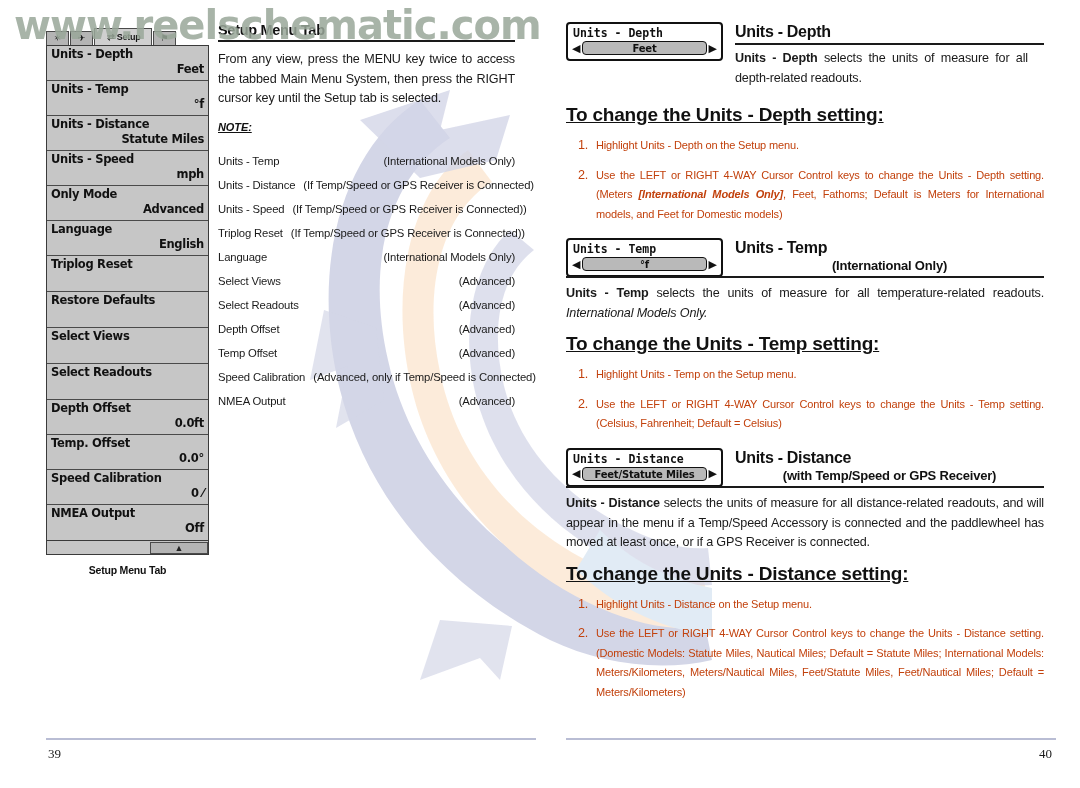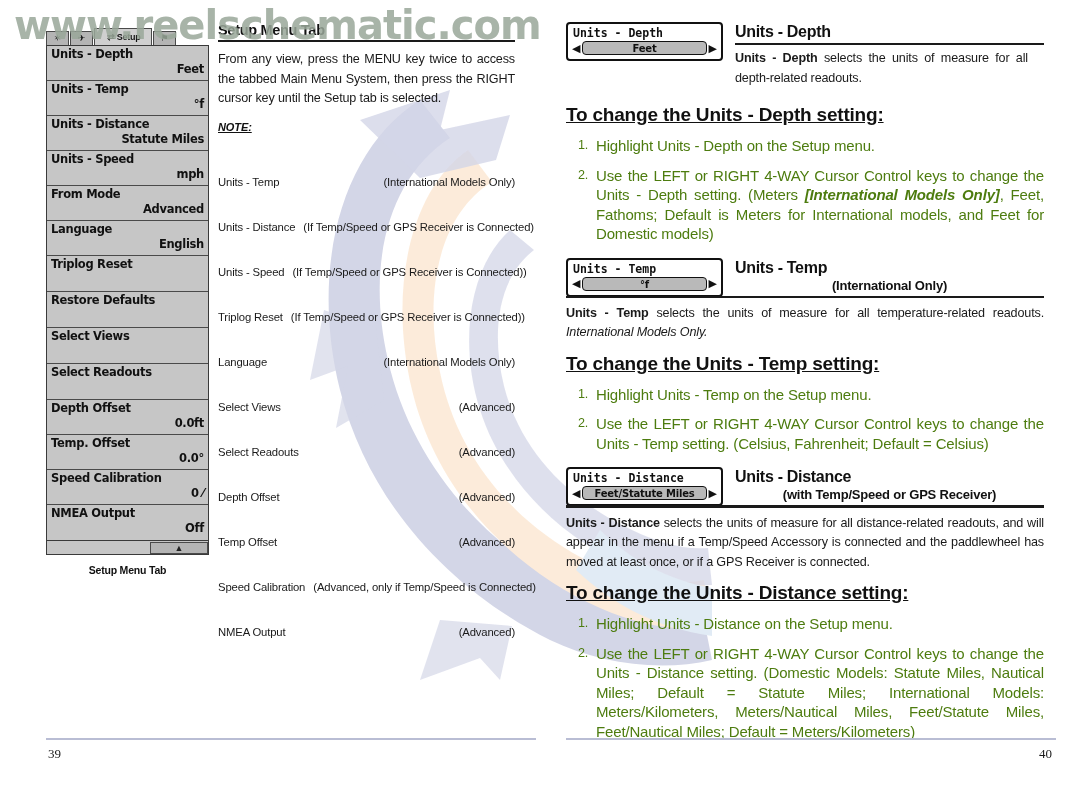--- a/index.html
+++ b/index.html
@@ -202,21 +202,21 @@
     display: flex;
     justify-content: space-between;
     align-items: baseline;
     font-size: 11.3px;
     line-height: 24px;
     color: #1a1a1a;
     letter-spacing: -0.15px;
     white-space: nowrap;
   }
   .note-item .ni-name { padding-right: 8px; }
-  .note-item .ni-cond { text-align: right; margin-top: 21px; }
+  .note-item .ni-cond { text-align: right; }
 
   
   #right-col .inner { position: absolute; left: 6px; top: 22px; width: 478px; }
 
   .lcdbox {
     width: 157px;
     border: 2px solid #111;
     border-radius: 4px;
     background: #ffffff;
     padding: 2px 3px 4px 3px;
@@ -293,23 +293,23 @@
     text-decoration: underline;
     margin: 4px 0 10px 0;
     letter-spacing: -0.2px;
   }
   ol.steps { margin: 0 0 14px 0; padding-left: 0; list-style: none; counter-reset: st; }
   ol.steps li {
     counter-increment: st;
     position: relative;
     padding-left: 30px;
     margin-bottom: 10px;
-    font-size: 15px;
+    font-size: 11px;
     line-height: 19.5px;
-    color: #4d7c0f;
+    color: #c2410c;
     text-align: justify;
     letter-spacing: -0.15px;
   }
   ol.steps li::before {
     content: counter(st) ".";
     position: absolute;
     left: 12px; top: 0;
     font-size: 12.6px;
   }
   ol.steps li i { font-style: italic; font-weight: 700; }
@@ -365,21 +365,21 @@
         </div>
         <div class="menu-row">
           <div class="mr-label">Units - Distance</div>
           <div class="mr-value">Statute Miles</div>
         </div>
         <div class="menu-row">
           <div class="mr-label">Units - Speed</div>
           <div class="mr-value">mph</div>
         </div>
         <div class="menu-row">
-          <div class="mr-label">From Mode</div>
+          <div class="mr-label">Only Mode</div>
           <div class="mr-value">Advanced</div>
         </div>
         <div class="menu-row">
           <div class="mr-label">Language</div>
           <div class="mr-value">English</div>
         </div>
         <div class="menu-row novalue">
           <div class="mr-label">Triplog Reset</div>
         </div>
         <div class="menu-row novalue">

